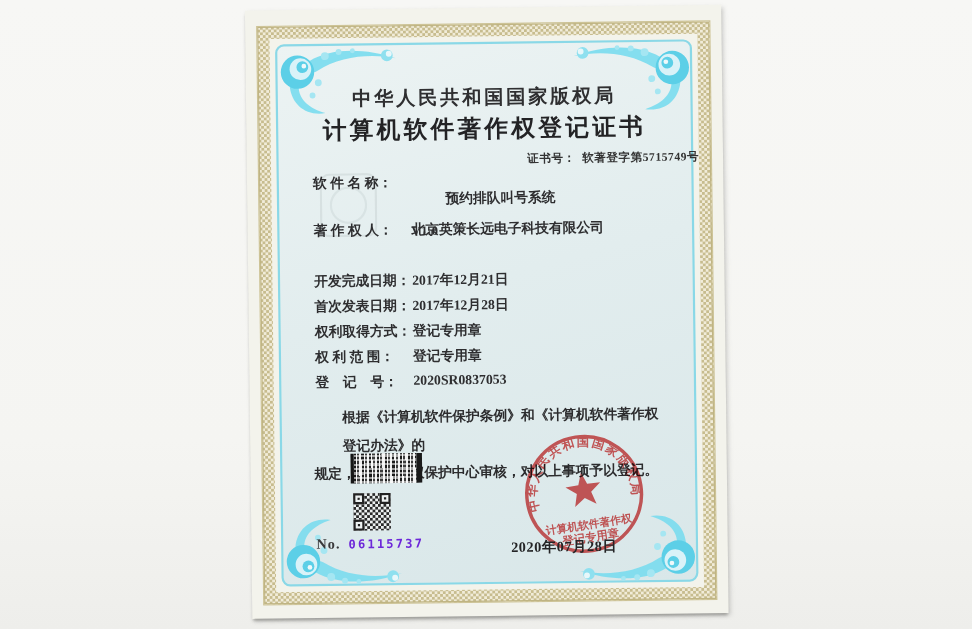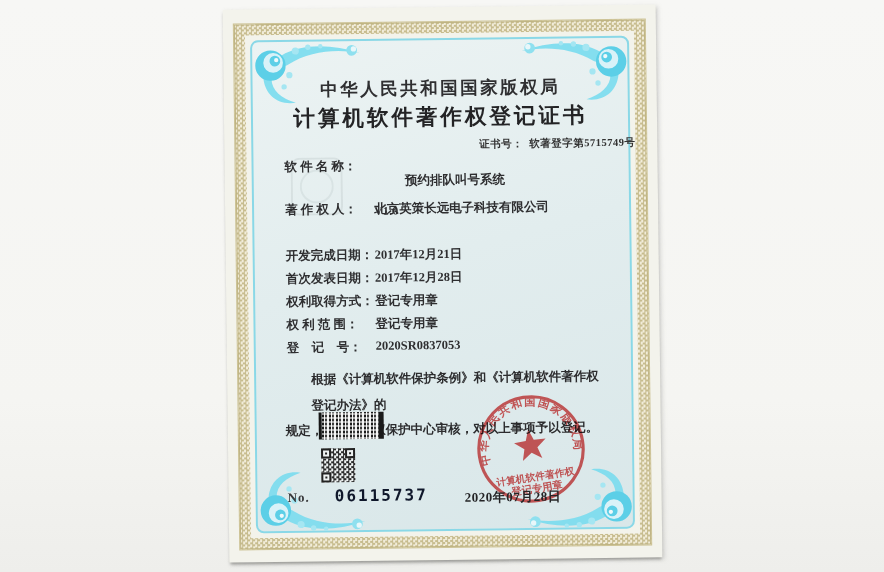--- a/index.html
+++ b/index.html
@@ -50,23 +50,23 @@
       repeating-linear-gradient(0deg,rgba(255,255,255,.55) 0 2px,rgba(255,255,255,0) 2px 4px),
       repeating-linear-gradient(90deg,#1b1b1b 0 2px,#f6f6f6 2px 3px,#3c3c3c 3px 5px,#efefef 5px 7px);}
   .qr{position:absolute;left:93px;top:440px;width:34px;height:34px;
     background:repeating-conic-gradient(#2a2a2a 0% 25%,#eef2f2 0% 50%);
     background-size:5px 5px;}
   .qr .f{position:absolute;width:10px;height:10px;border:2px solid #222;background:#eef2f2;box-sizing:border-box;}
   .qr .f::after{content:"";position:absolute;left:2px;top:2px;width:2px;height:2px;background:#222;}
   .qr .ftl{left:0;top:0;} .qr .ftr{right:0;top:0;} .qr .fbl{left:0;bottom:0;}
 
   .serial{position:absolute;left:59px;top:478px;font-size:13px;}
-  .serial .no{color:#3a3a3c;letter-spacing:1px;margin-right:25px;font-weight:600;}
-  .serial .digits{color:#0f172a;font-family:"DejaVu Sans Mono","Liberation Mono",monospace;
-    font-size:16px;letter-spacing:2px;font-weight:600;}
+  .serial .no{color:#3a3a3c;letter-spacing:1px;margin-right:7px;font-weight:600;}
+  .serial .digits{color:#6d28d9;font-family:"DejaVu Sans Mono","Liberation Mono",monospace;
+    font-size:11px;letter-spacing:2px;font-weight:600;}
 
   .seal{position:absolute;left:244px;top:384px;width:118px;height:118px;
     transform:rotate(-8deg);opacity:.88;mix-blend-mode:multiply;}
   .issue-date{position:absolute;left:236px;top:482px;font-size:13px;font-weight:700;
     color:#242426;letter-spacing:.5px;z-index:5;}
 
   .emboss{position:absolute;left:66px;top:149px;width:52px;height:58px;border-radius:9px;
     box-shadow:inset 0 0 0 2px rgba(175,188,186,.28);}
   .emboss::after{content:"";position:absolute;left:9px;top:12px;width:34px;height:34px;
     border-radius:50%;box-shadow:inset 0 0 0 2px rgba(175,188,186,.22);}

